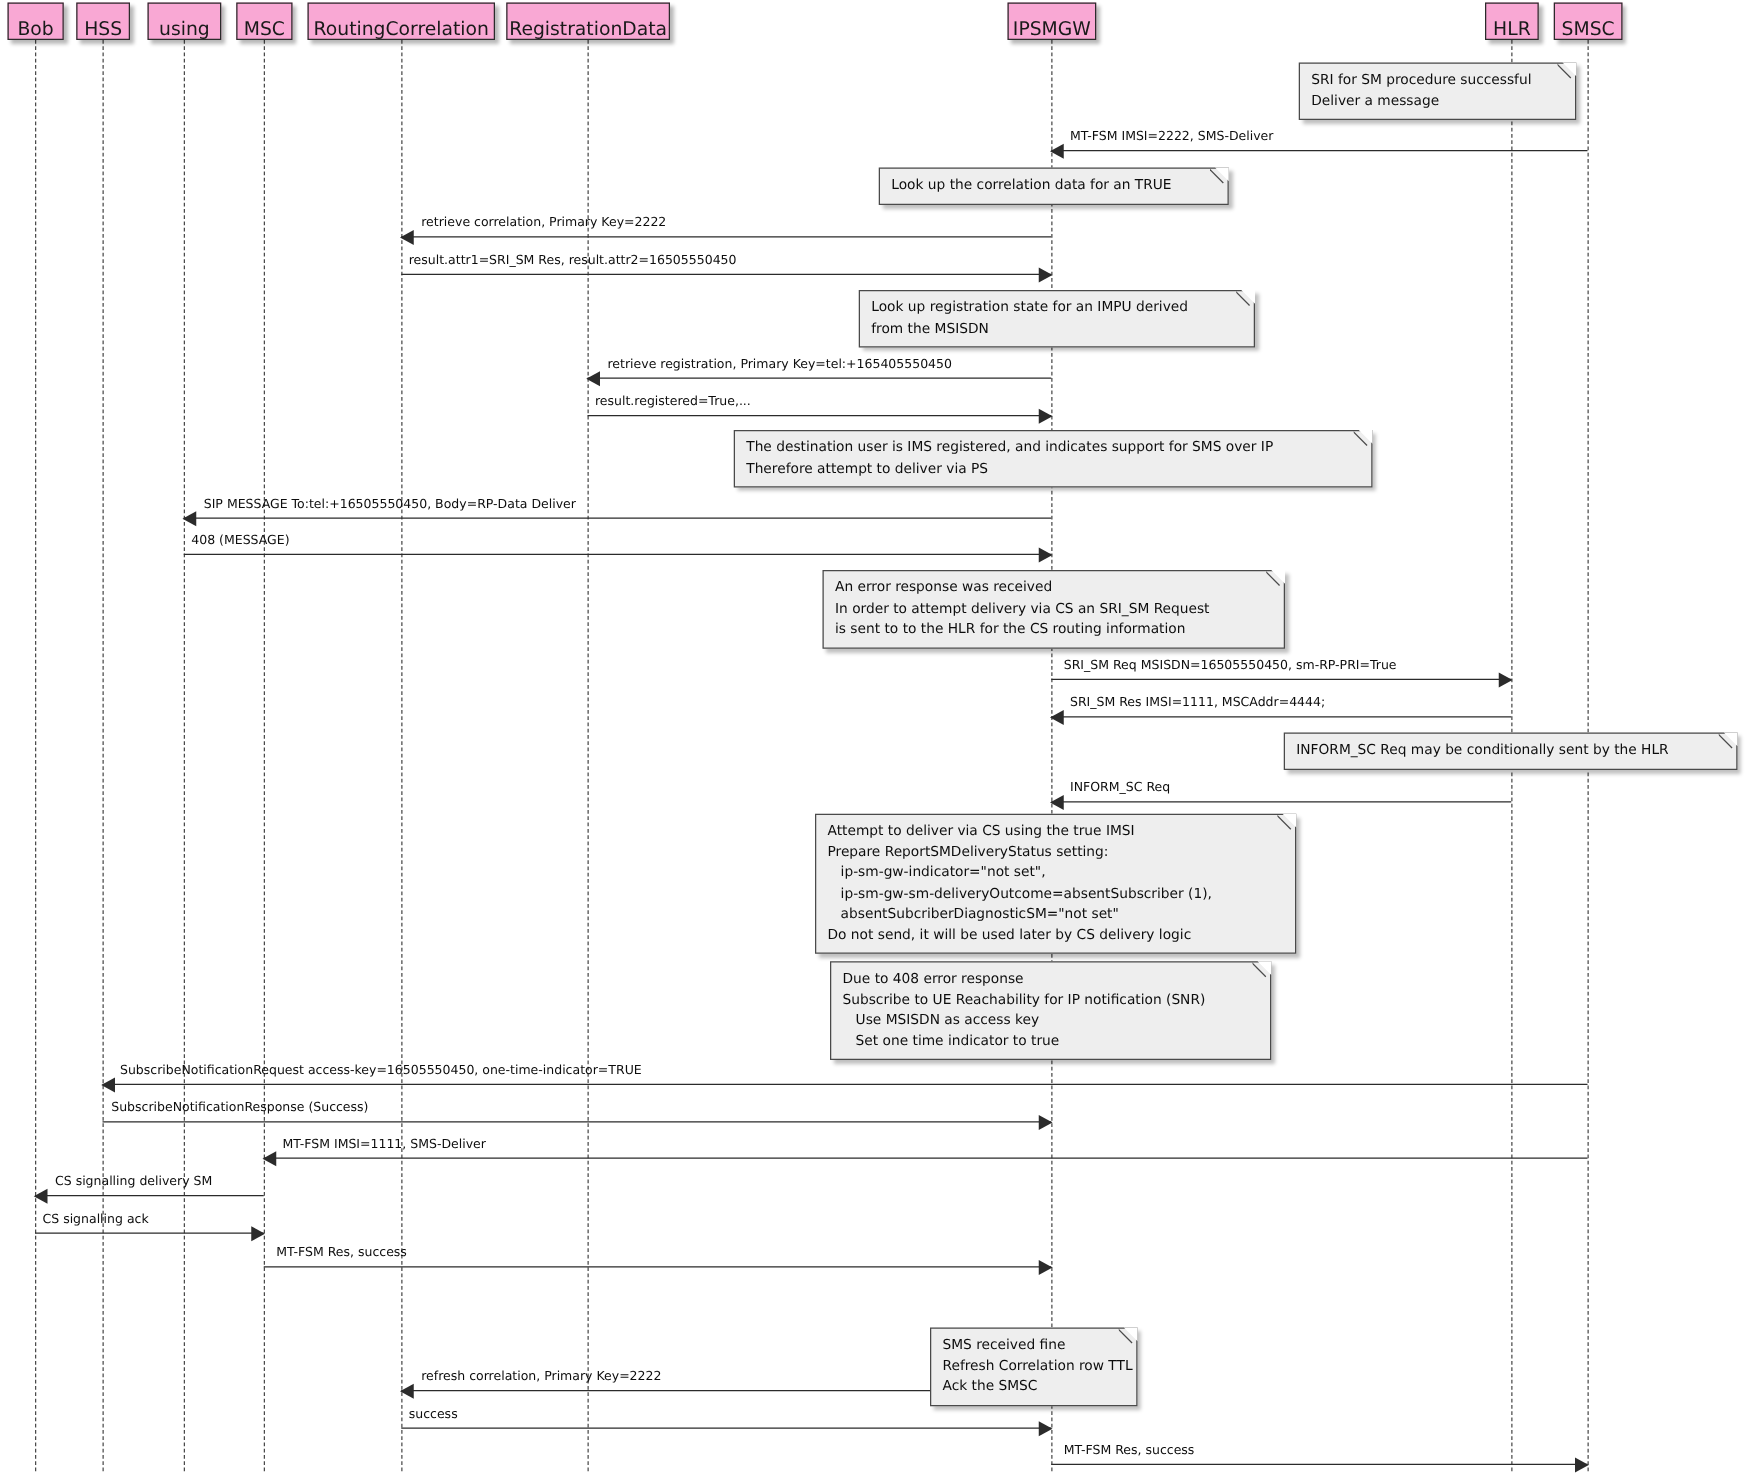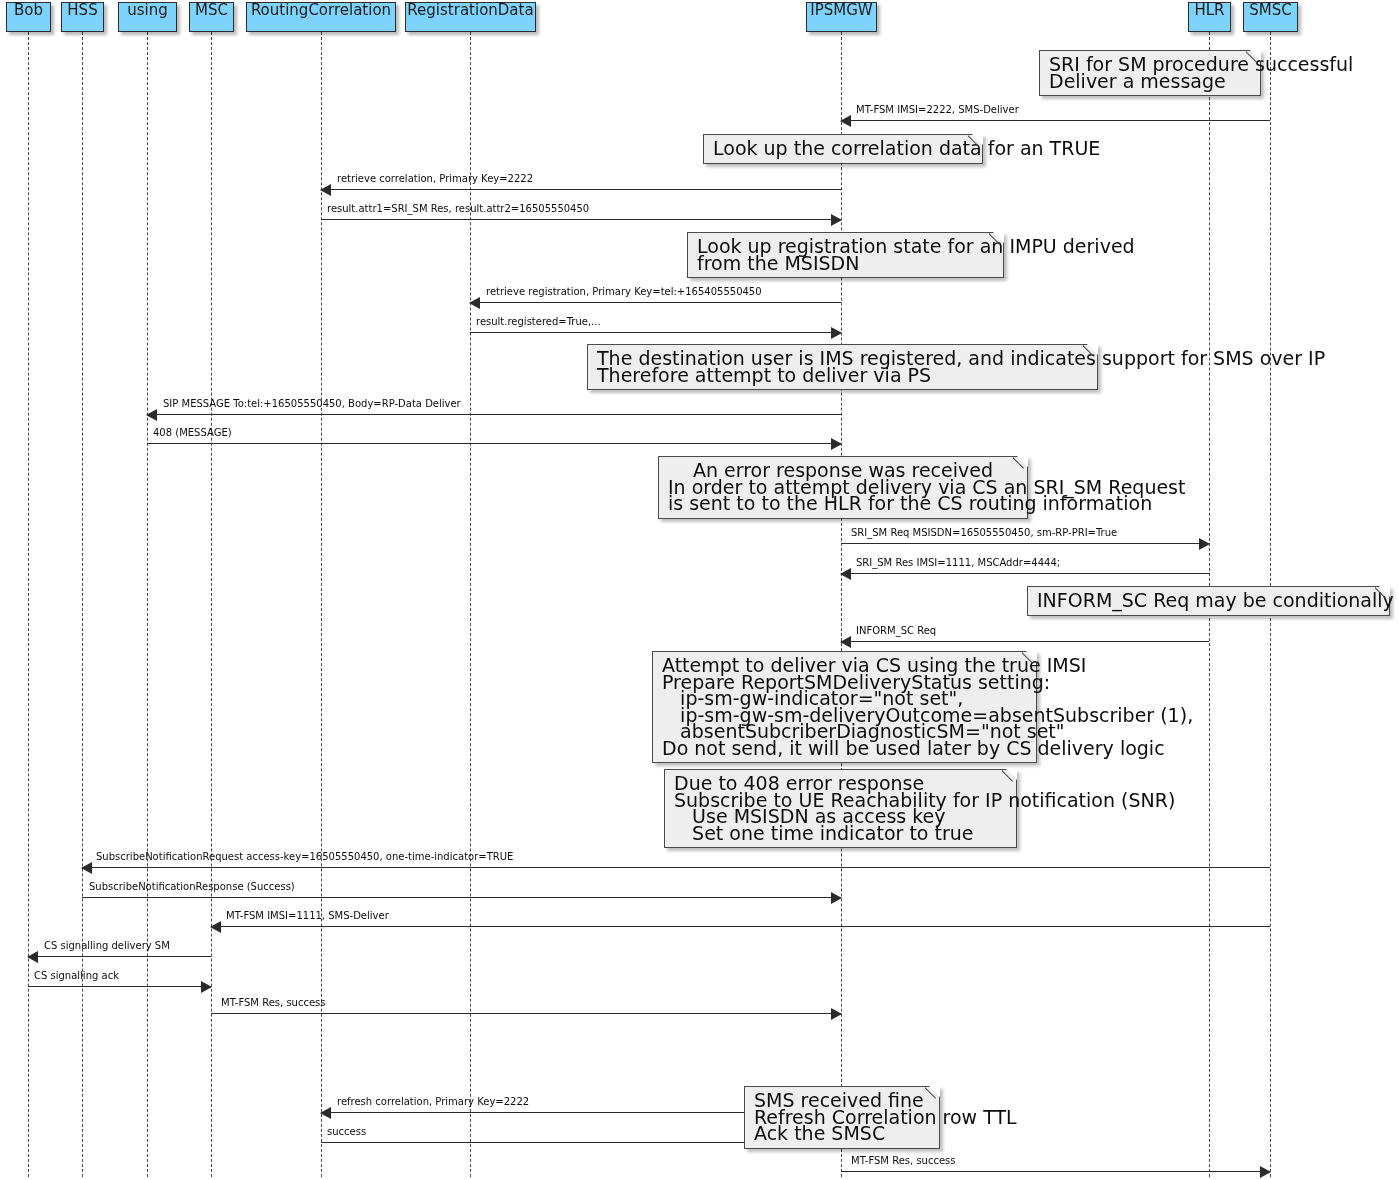--- a/index.html
+++ b/index.html
@@ -12,27 +12,27 @@
     position: relative;
     width: 1398px;
     height: 1179px;
     overflow: hidden;
     background: #FFFFFF;
   }
   
   .actor-box {
     position: absolute;
     box-sizing: border-box;
-    background: #7dd3fc;
+    background: #f9a8d4;
     border: 1.5px solid #2B2B2B;
     color: #1A1A1A;
     font-size: 15px;
     line-height: 1;
     display: flex;
-    align-items: flex-start;
+    align-items: flex-end;
     justify-content: center;
     white-space: nowrap;
     box-shadow: 3px 3px 3px rgba(0,0,0,0.28);
     z-index: 6;
   }
   
   .lifeline {
     position: absolute;
     width: 0;
     border-left: 1.4px dashed #4A4A4A;
@@ -68,21 +68,21 @@
     line-height: 1;
     z-index: 4;
   }
   
   .note {
     position: absolute;
     box-sizing: border-box;
     background: #EEEEEE;
     border: 1.2px solid #4A4A4A;
     color: #0D0D0D;
-    font-size: 19px;
+    font-size: 11px;
     line-height: 16.5px;
     padding: 5px 9px 6px 9px;
     white-space: pre;
     box-shadow: 3px 3px 3px rgba(0,0,0,0.25);
     z-index: 5;
   }
   .note .dogear {
     position: absolute;
     top: -1px; right: -1px;
     width: 0; height: 0;
@@ -199,35 +199,35 @@
       <div class="msg-label" style="left: 851px; top: 1156px;">MT-FSM Res, success</div>
     </div>
   <div id="notes-layer">
       <div class="note" style="left: 1039px; top: 50px; width: 222px; min-height: 39px;"><span>SRI for SM procedure successful
 Deliver a message</span><span class="dogear"></span><span class="dogear-line"></span></div>
       <div class="note" style="left: 703px; top: 134px; width: 280px; min-height: 25px;"><span>Look up the correlation data for an TRUE</span><span class="dogear"></span><span class="dogear-line"></span></div>
       <div class="note" style="left: 687px; top: 232px; width: 317px; min-height: 41px;"><span>Look up registration state for an IMPU derived
 from the MSISDN</span><span class="dogear"></span><span class="dogear-line"></span></div>
       <div class="note" style="left: 587px; top: 344px; width: 511px; min-height: 40px;"><span>The destination user is IMS registered, and indicates support for SMS over IP
 Therefore attempt to deliver via PS</span><span class="dogear"></span><span class="dogear-line"></span></div>
-      <div class="note" style="left: 658px; top: 456px; width: 370px; min-height: 57px; text-align: center;"><span>An error response was received
+      <div class="note" style="left: 658px; top: 456px; width: 370px; min-height: 57px;"><span>An error response was received
 In order to attempt delivery via CS an SRI_SM Request
 is sent to to the HLR for the CS routing information</span><span class="dogear"></span><span class="dogear-line"></span></div>
       <div class="note" style="left: 1027px; top: 586px; width: 363px; min-height: 25px;"><span>INFORM_SC Req may be conditionally sent by the HLR</span><span class="dogear"></span><span class="dogear-line"></span></div>
       <div class="note" style="left: 652px; top: 651px; width: 385px; min-height: 104px;"><span>Attempt to deliver via CS using the true IMSI
 Prepare ReportSMDeliveryStatus setting:
    ip-sm-gw-indicator="not set",
    ip-sm-gw-sm-deliveryOutcome=absentSubscriber (1),
    absentSubcriberDiagnosticSM="not set"
 Do not send, it will be used later by CS delivery logic</span><span class="dogear"></span><span class="dogear-line"></span></div>
       <div class="note" style="left: 664px; top: 769px; width: 353px; min-height: 74px;"><span>Due to 408 error response
 Subscribe to UE Reachability for IP notification (SNR)
    Use MSISDN as access key
    Set one time indicator to true</span><span class="dogear"></span><span class="dogear-line"></span></div>
-      <div class="note" style="left: 744px; top: 1086px; width: 196px; min-height: 57px;"><span>SMS received fine
+      <div class="note" style="left: 744px; top: 1062px; width: 166px; min-height: 57px;"><span>SMS received fine
 Refresh Correlation row TTL
 Ack the SMSC</span><span class="dogear"></span><span class="dogear-line"></span></div>
     </div>
   <div id="actors-layer">
       <div class="actor-box" style="left: 6px; top: 2px; width: 45px; height: 30px;">
         <span>Bob</span>
       </div>
       <div class="actor-box" style="left: 61px; top: 2px; width: 43px; height: 30px;">
         <span>HSS</span>
       </div>

